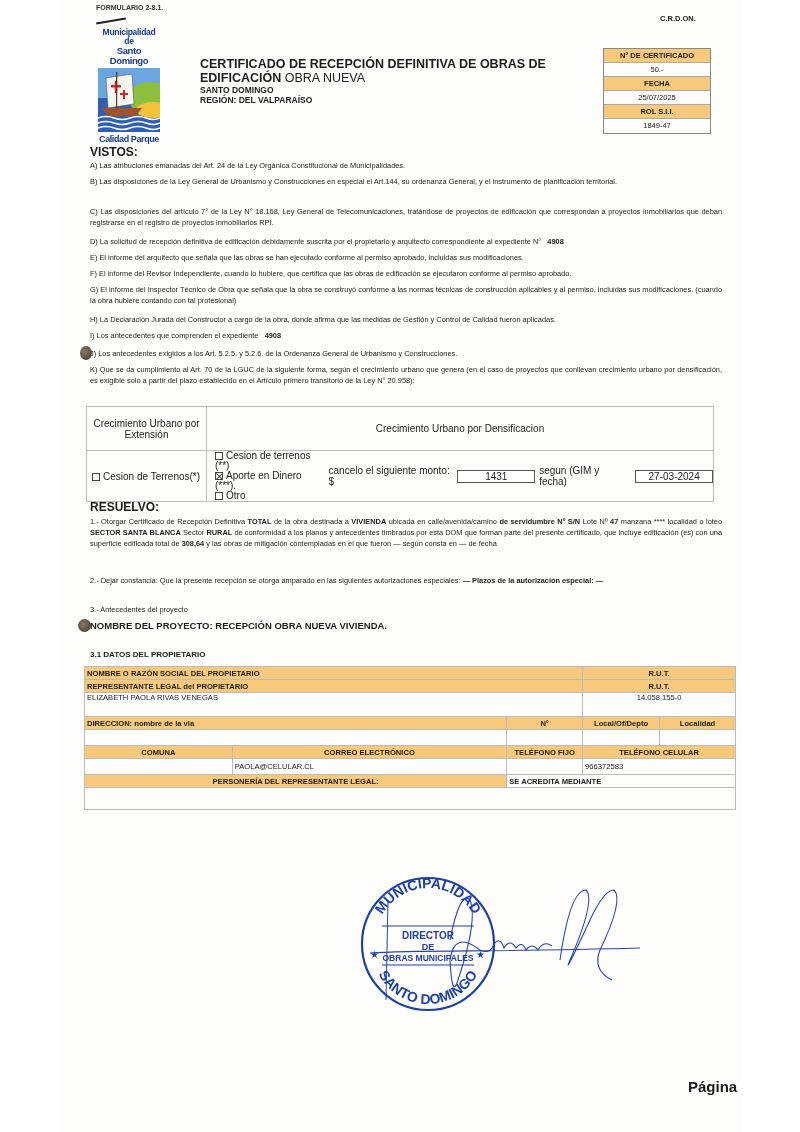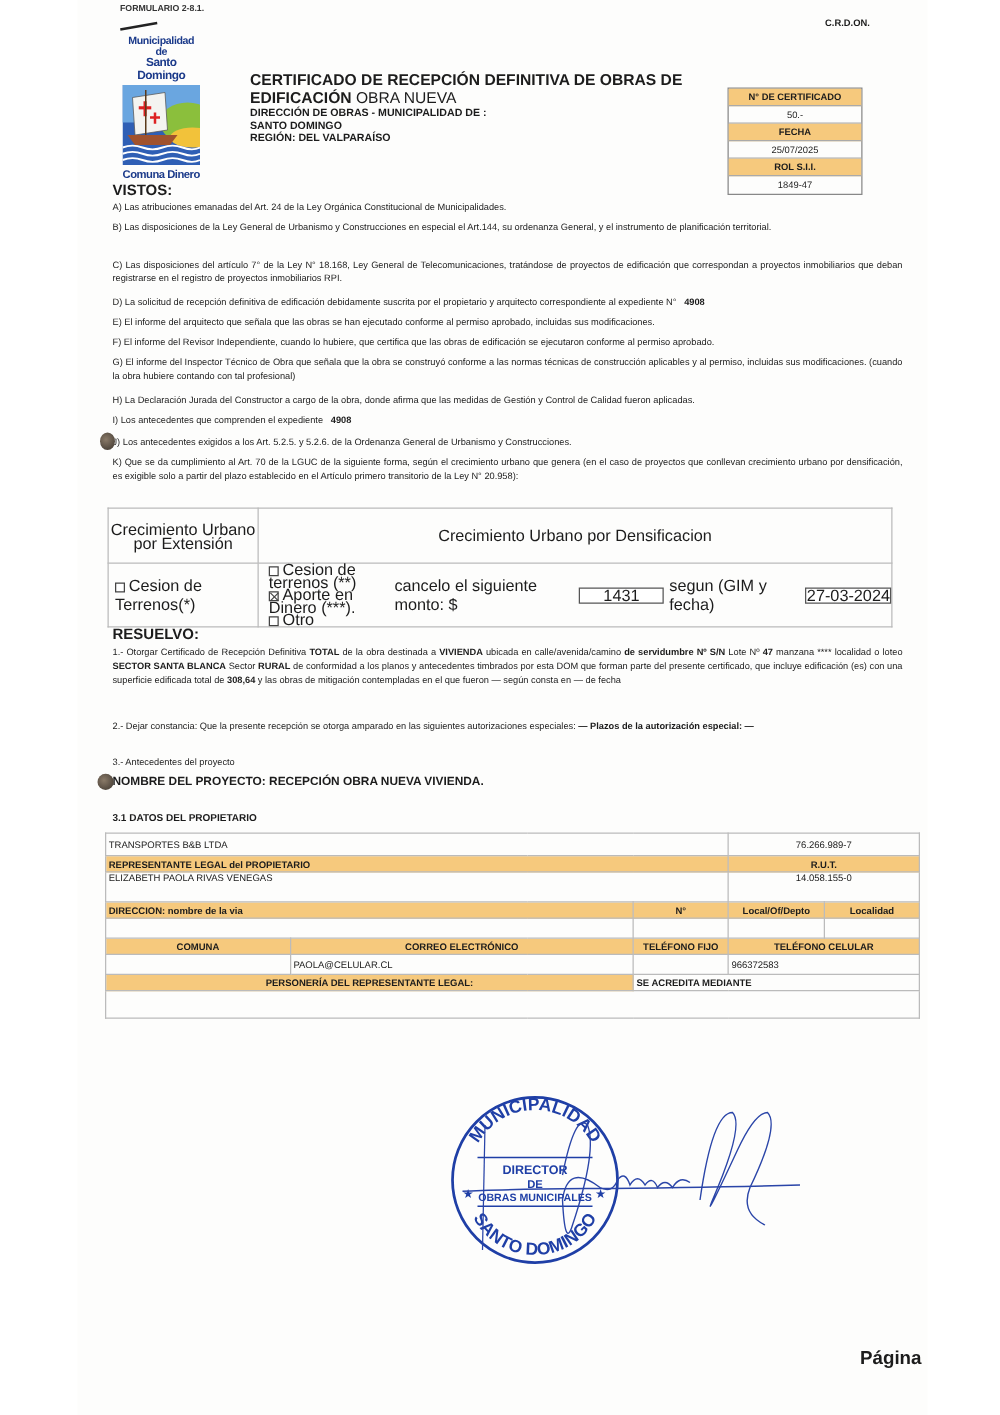--- a/index.html
+++ b/index.html
@@ -11,29 +11,29 @@
   .form-underline { left: 96px; top: 20px; width: 30px; height: 2px; background: #222; transform: rotate(-10deg); }
   .crdon { left: 660px; top: 14px; font-size: 7.5px; font-weight: bold; }
   .logo { left: 98px; top: 28px; width: 62px; height: 108px; }
   .logo .l1 { font-size: 8.5px; font-weight: bold; color: #1b3a8a; text-align: center; line-height: 9px; font-family: "Liberation Sans Narrow", "Liberation Sans", sans-serif; letter-spacing: -0.3px; }
   .logo .l2 { font-size: 9.5px; font-weight: bold; color: #1b3a8a; text-align: center; line-height: 10px; letter-spacing: -0.4px; }
   .logo .l3 { font-size: 9px; font-weight: bold; color: #1b3a8a; text-align: center; line-height: 10px; letter-spacing: -0.4px; }
   .title-block { left: 200px; top: 57px; width: 380px; text-align: left; }
   .title-main { font-size: 12.5px; font-weight: bold; line-height: 14px; }
   .title-main .normal { font-weight: normal; }
   .title-sub { font-size: 8.5px; font-weight: bold; line-height: 10px; }
-  .cert-box { left: 582px; top: 48px; width: 108px; border: 1px solid #888; margin-top: 22px; }
+  .cert-box { left: 603px; top: 48px; width: 108px; border: 1px solid #888; }
   .cert-box div { font-size: 7.5px; text-align: center; height: 14px; line-height: 13px; border-bottom: 1px solid #aaa; }
   .cert-box div:last-child { border-bottom: none; }
   .cert-box .h { background: #f6c97d; font-weight: bold; }
   .vistos-h { left: 90px; top: 145px; font-size: 12px; font-weight: bold; }
   .para { left: 90px; width: 632px; font-size: 7.4px; line-height: 11px; text-align: justify; }
   .para b { font-weight: bold; }
   table { border-collapse: collapse; }
-  .cu-table { left: 86px; top: 406px; width: 628px; font-size: 13px; }
+  .cu-table { left: 86px; top: 406px; width: 628px; font-size: 10px; }
   .cu-table td { border: 1px solid #bbb; vertical-align: middle; }
   .cb { display: inline-block; width: 8px; height: 8px; border: 1px solid #444; vertical-align: -1px; margin-right: 3px; position: relative; background: #fff; }
   .cb.checked::before, .cb.checked::after { content: ""; position: absolute; left: 3px; top: -1px; width: 1px; height: 9px; background: #444; }
   .cb.checked::before { transform: rotate(45deg); }
   .cb.checked::after { transform: rotate(-45deg); }
   .inbox { display: inline-block; border: 1px solid #555; height: 13px; line-height: 11px; text-align: center; vertical-align: middle; background: #fff; }
   .resuelvo-h { left: 90px; top: 500px; font-size: 12px; font-weight: bold; }
   .proj-name { left: 90px; top: 620px; font-size: 9.5px; font-weight: bold; }
   .datos-h { left: 90px; top: 650px; font-size: 8px; font-weight: bold; }
   .owner-table { left: 84px; top: 666px; width: 652px; font-size: 7.6px; }
@@ -67,30 +67,29 @@
     <rect x="13" y="17" width="10" height="2.5" fill="#d22"></rect>
       <rect x="16.8" y="13" width="2.5" height="12" fill="#d22"></rect>
     <rect x="22" y="25" width="8" height="2" fill="#d22"></rect>
       <rect x="25" y="22" width="2" height="9" fill="#d22"></rect>
     <rect x="18" y="4" width="1.2" height="38" fill="#5a3a1a"></rect>
     <polygon points="4,40 44,40 38,48 10,48" fill="#a0522d"></polygon>
     <path d="M0 50 Q8 47 16 50 T32 50 T48 50 T62 50" stroke="#fff" stroke-width="1.5" fill="none"></path>
     <path d="M0 55 Q8 52 16 55 T32 55 T48 55 T62 55" stroke="#fff" stroke-width="1.5" fill="none"></path>
     <path d="M0 60 Q8 57 16 60 T32 60 T48 60 T62 60" stroke="#fff" stroke-width="1.5" fill="none"></path>
   </svg>
-  <div class="l3" style="margin-top:2px;">Comuna Dinero</div>
+  <div class="l3" style="margin-top:2px;">Calidad Parque</div>
 </div>
 
 <div class="abs title-block">
   <div class="title-main">CERTIFICADO DE RECEPCIÓN DEFINITIVA DE OBRAS DE</div>
   <div class="title-main">
     <span>EDIFICACIÓN</span>
     <span class="normal">OBRA NUEVA</span>
   </div>
-  <div class="title-sub">DIRECCIÓN DE OBRAS - MUNICIPALIDAD DE :</div>
   <div class="title-sub">SANTO DOMINGO</div>
   <div class="title-sub">REGIÓN: DEL VALPARAÍSO</div>
 </div>
 
 <div class="abs cert-box">
   <div class="h">N° DE CERTIFICADO</div>
   <div>50.-</div>
   <div class="h">FECHA</div>
   <div>25/07/2025</div>
   <div class="h">ROL S.I.I.</div>
@@ -159,23 +158,23 @@
 <table class="abs owner-table">
   <colgroup>
     <col style="width:148px">
       <col style="width:190px">
       <col style="width:85px">
       <col style="width:76px">
       <col style="width:77px">
       <col style="width:76px">
   </colgroup>
   <tbody>
-  <tr style="height:18px;">
-    <td colspan="4">TRANSPORTES B&amp;B LTDA</td>
-    <td class="ctr" colspan="2">76.266.989-7</td>
+      <tr>
+    <td class="hd" colspan="4">NOMBRE O RAZÓN SOCIAL DEL PROPIETARIO</td>
+    <td class="hd ctr" colspan="2">R.U.T.</td>
   </tr>
   <tr>
     <td class="hd" colspan="4">REPRESENTANTE LEGAL del PROPIETARIO</td>
     <td class="hd ctr" colspan="2">R.U.T.</td>
   </tr>
   <tr style="height:24px;">
     <td colspan="4" style="vertical-align:top;">ELIZABETH PAOLA RIVAS VENEGAS</td>
     <td class="ctr" colspan="2" style="vertical-align:top;">14.058.155-0</td>
   </tr>
   <tr>

